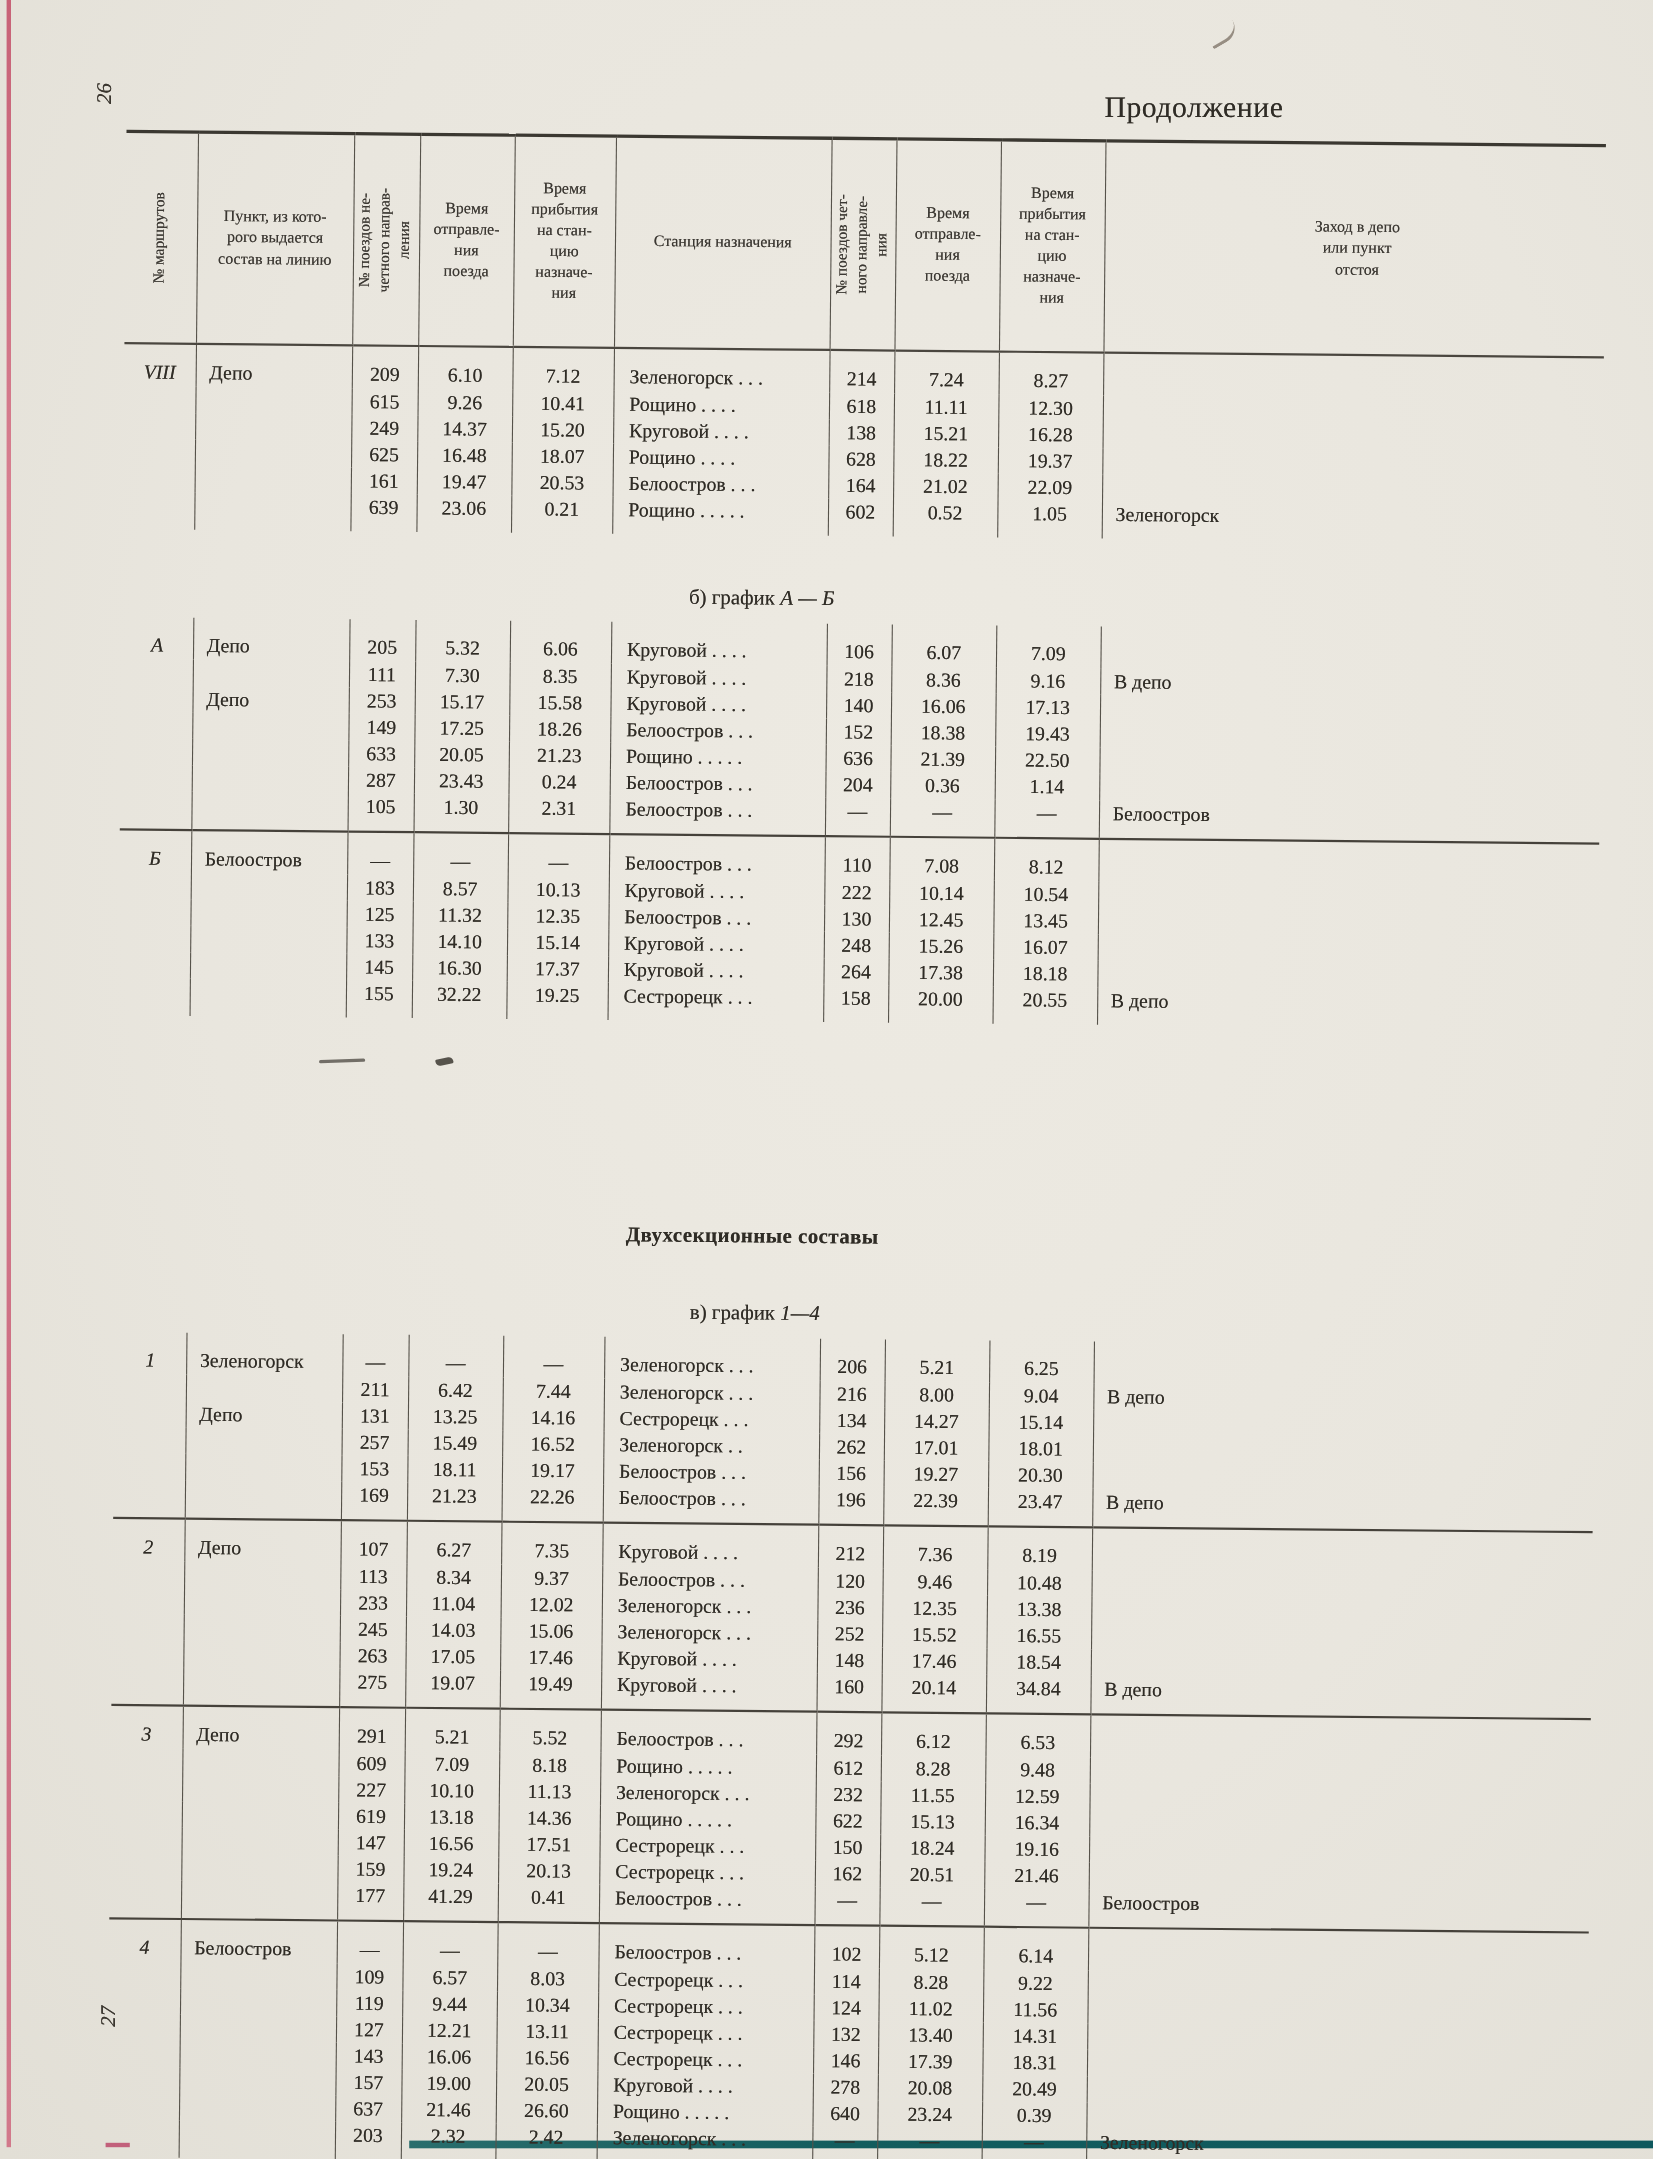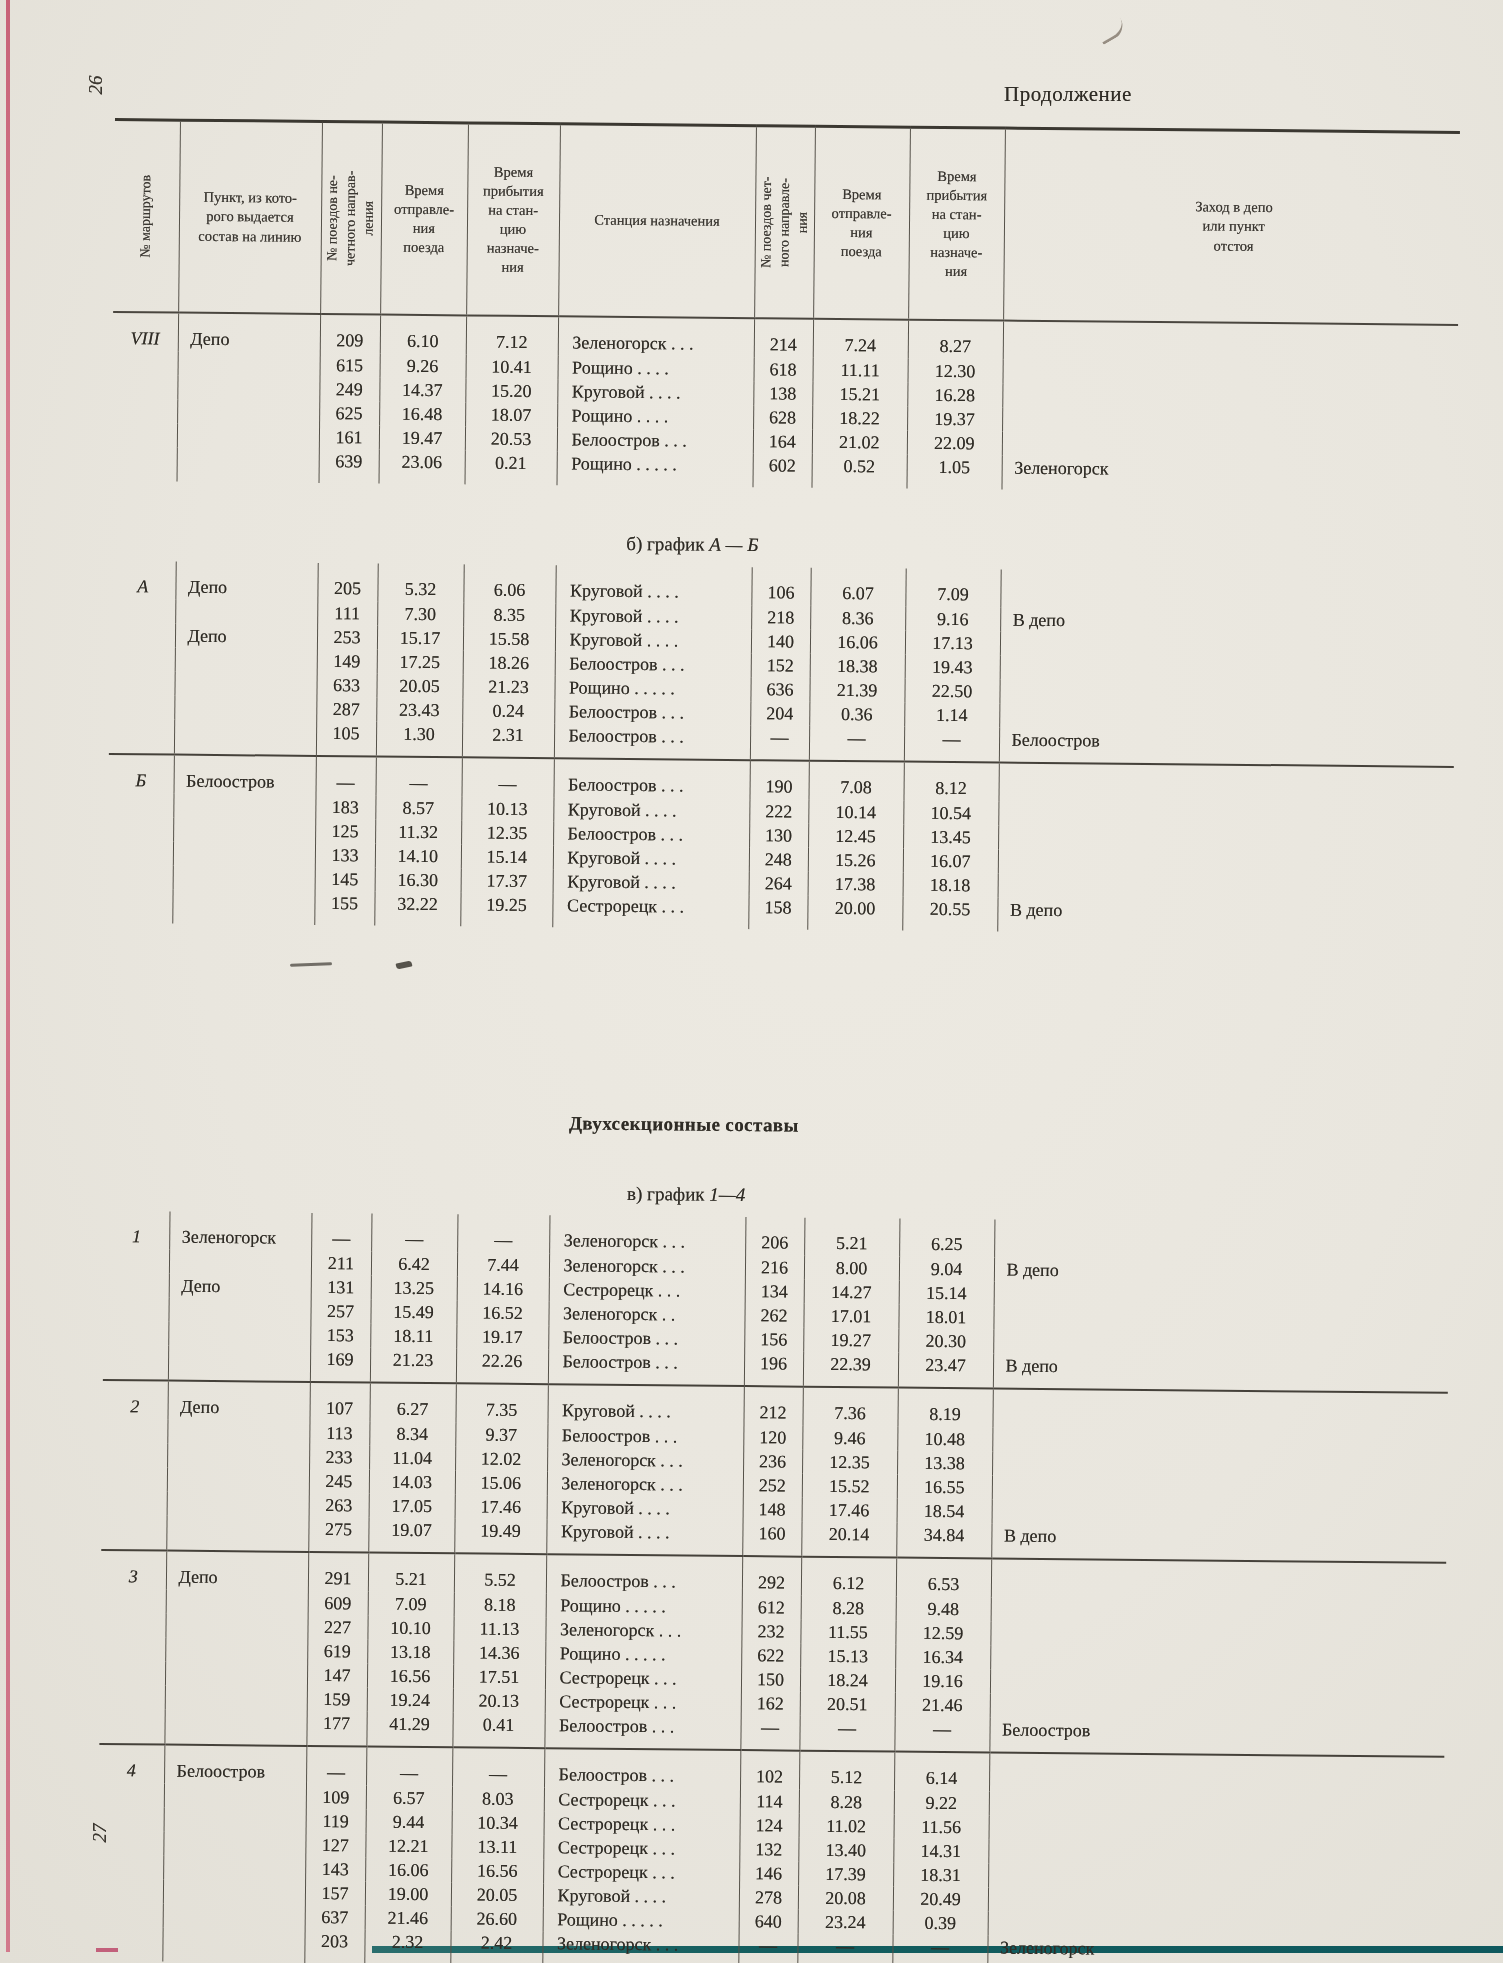--- a/index.html
+++ b/index.html
@@ -13,21 +13,21 @@
   .edge-left { position:absolute; left:6px; top:0; width:4px; height:1952px;
     background:linear-gradient(180deg,#c4546c,#d97b8e 28%,#c95f77 70%,#d06e83); opacity:.9; }
   .edge-bottom { position:absolute; left:372px; top:1946px; width:1131px; height:7px;
     background:linear-gradient(90deg,#2a6e6d,#135d5e 35%,#0e585d); }
   .edge-bottom-pink { position:absolute; left:96px; top:1948px; width:22px; height:4px; background:#c2607b; }
 
   .pn { position:absolute; font-size:19px; font-style:italic; color:#3a362f; }
   .pn-top { left:86px; top:74px; transform:rotate(-90deg); }
   .pn-bottom { left:90px; top:1822px; transform:rotate(-90deg); }
 
-  .continuation { position:absolute; left:1004px; top:82px; font-size:21px; letter-spacing:.5px; }
+  .continuation { position:absolute; left:1004px; top:82px; font-size:27px; letter-spacing:.5px; }
 
   .penmark { position:absolute; left:1098px; top:24px; width:28px; height:12px;
     border-bottom:3px solid #6b5f52; border-radius:0 0 16px 2px; transform:rotate(-30deg); opacity:.65; }
   .smudge-a { position:absolute; left:290px; top:963px; width:42px; height:3px;
     background:#4a463f; transform:rotate(-2deg); border-radius:2px; opacity:.75; }
   .smudge-b { position:absolute; left:396px; top:962px; width:16px; height:6px;
     background:#3c3831; transform:rotate(-12deg); border-radius:1px 4px 1px 4px; opacity:.85; }
 
   .content { position:absolute; left:115px; top:118px; width:1345px;
     transform:rotate(0.55deg); transform-origin:0 0; }
@@ -278,21 +278,21 @@
             <td class="time vr">—</td>
             <td class="depot">Белоостров</td>
           </tr>
           <tr class="data-row row-first  sep-top">
             <td class="route vr" rowspan="6">Б</td>
             <td class="origin vr">Белоостров</td>
             <td class="num vr">—</td>
             <td class="time vr">—</td>
             <td class="time vr">—</td>
             <td class="station vr">Белоостров . . .</td>
-            <td class="num vr">190</td>
+            <td class="num vr">110</td>
             <td class="time vr">7.08</td>
             <td class="time vr">8.12</td>
             <td class="depot"></td>
           </tr>
           <tr class="data-row">
             <td class="origin vr"></td>
             <td class="num vr">183</td>
             <td class="time vr">8.57</td>
             <td class="time vr">10.13</td>
             <td class="station vr">Круговой . . . .</td>

